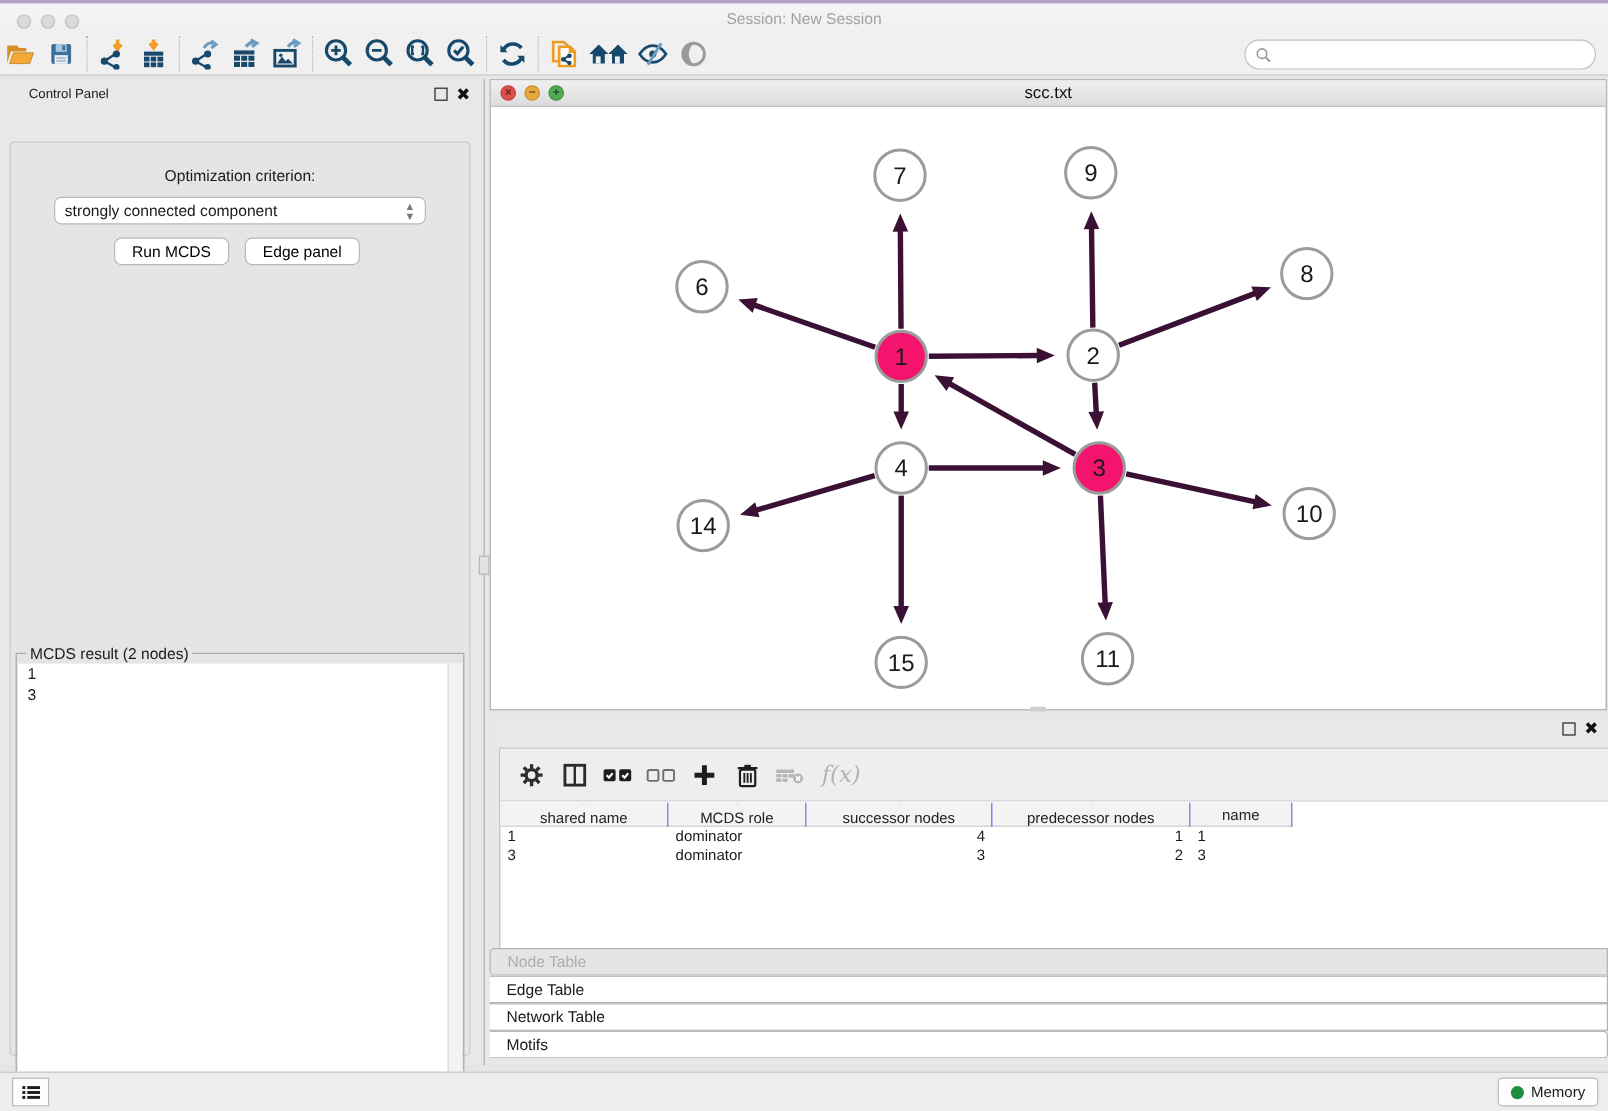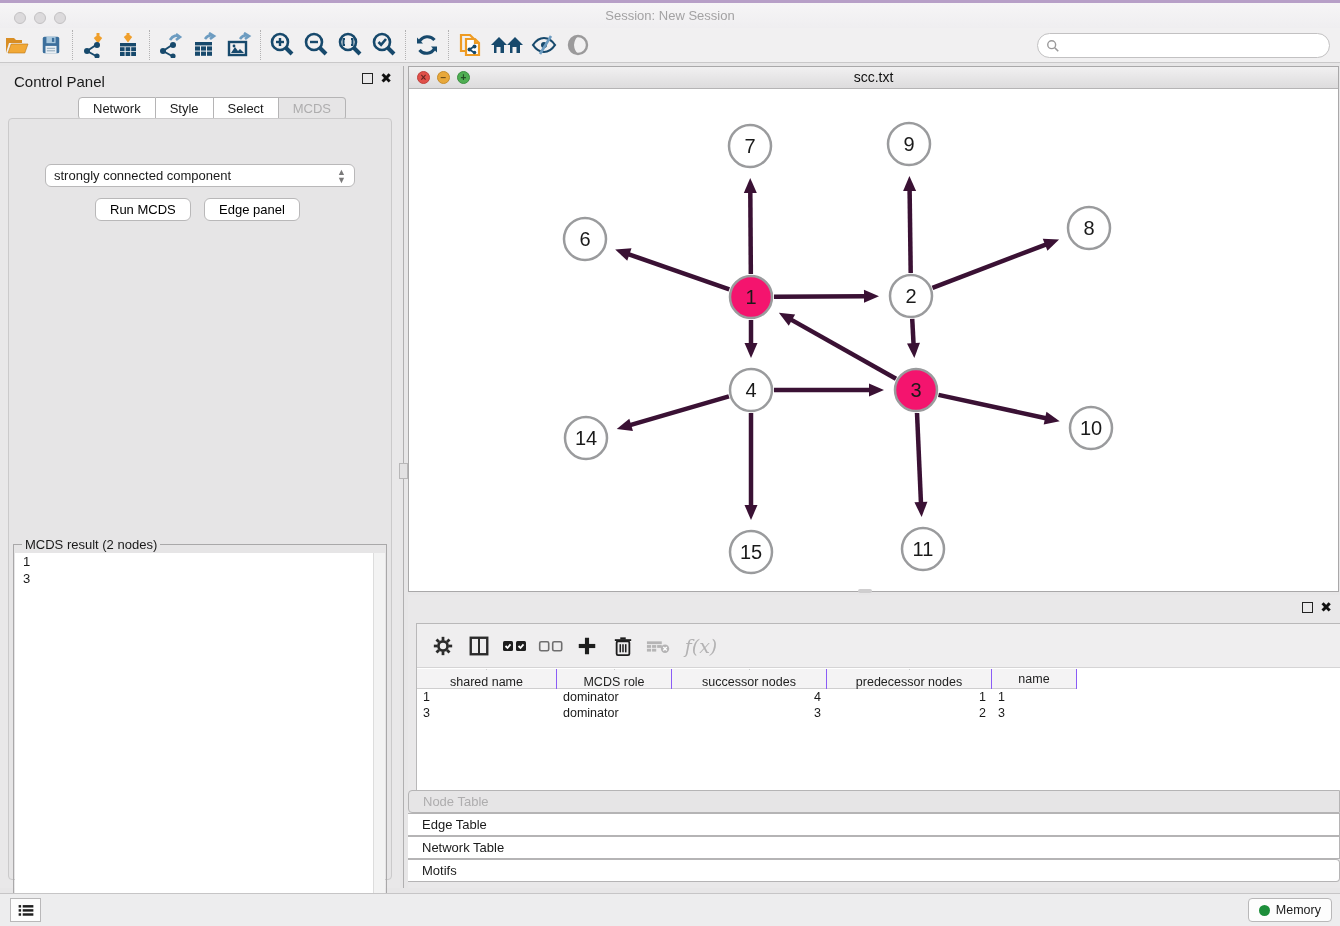--- a/index.html
+++ b/index.html
@@ -21,21 +21,21 @@
     border-bottom:1px solid #c9c8c9; display:flex; align-items:center; }
   .tbtn { width:34px; height:30px; display:flex; align-items:center; justify-content:center; cursor:default; }
   .tsep { width:1px; height:30px; margin:0 4px; border-left:1px dotted #b3b2b3; }
   #search-wrap { position:absolute; right:10px; top:33px; width:293px; height:25px;
     background:#fff; border:1px solid #c2c1c2; border-radius:13px; display:flex; align-items:center; padding-left:8px; }
   #search-wrap input { border:none; outline:none; flex:1; font-size:13px; background:transparent; }
 
   
   #control-panel { left:0; top:66px; width:400px; height:822px; background:#e9e8e9; }
   #cp-header { position:relative; height:28px; }
-  #cp-header .ptitle { position:absolute; left:14px; top:7px; font-size:15px; color:#1a1a1a; }
+  #cp-header .ptitle { position:absolute; left:24px; top:7px; font-size:11px; color:#1a1a1a; }
   .win-btns { position:absolute; right:8px; top:7px; display:flex; gap:7px; align-items:center; }
   .float-icon { width:11px; height:11px; border:1.5px solid #222; display:inline-block; }
   .close-icon { font-size:14px; font-weight:bold; color:#111; line-height:11px; }
   #cp-tabs { position:absolute; left:78px; top:31px; display:flex; }
   .seg { padding:3px 14px; background:#fff; border:1px solid #b5b4b5; border-left:none; font-size:13px; cursor:default; }
   .seg:first-child { border-left:1px solid #b5b4b5; border-radius:4px 0 0 4px; }
   .seg:last-child { border-radius:0 4px 4px 0; }
   .seg.active { background:#e6e5e6; color:#aeadae; }
   #cp-body { position:absolute; left:8px; top:52px; width:384px; height:762px;
     background:#e6e5e6; border:1px solid #cbcacb; border-radius:4px; }
@@ -282,27 +282,22 @@
 </div>
 
 <div class="abs" id="control-panel">
   <div id="cp-header">
     <span class="ptitle">Control Panel</span>
     <span class="win-btns">
       <span class="float-icon"></span>
       <span class="close-icon">✖</span>
     </span>
   </div>
-  <div id="cp-tabs">
-    <div class="seg">Network</div>
-    <div class="seg">Style</div>
-    <div class="seg">Select</div>
-    <div class="seg active">MCDS</div>
-  </div>
   <div id="cp-body">
+    <div id="opt-label">Optimization criterion:</div>
     <div id="opt-select">
       <span class="val">strongly connected component</span>
       <span class="stepper">▲<br>▼</span>
     </div>
     <button class="btn" id="run-btn">Run MCDS</button>
     <button class="btn" id="closepanel-btn">Edge panel</button>
     <div id="result-box">
       <span id="result-label">MCDS result (2 nodes)</span>
       <div id="result-area">
         <div class="line">1</div>

